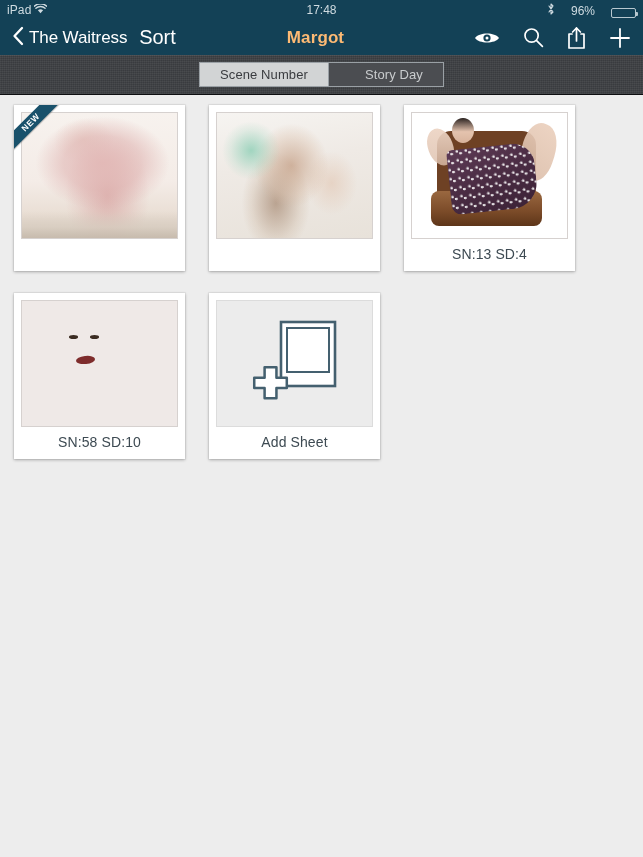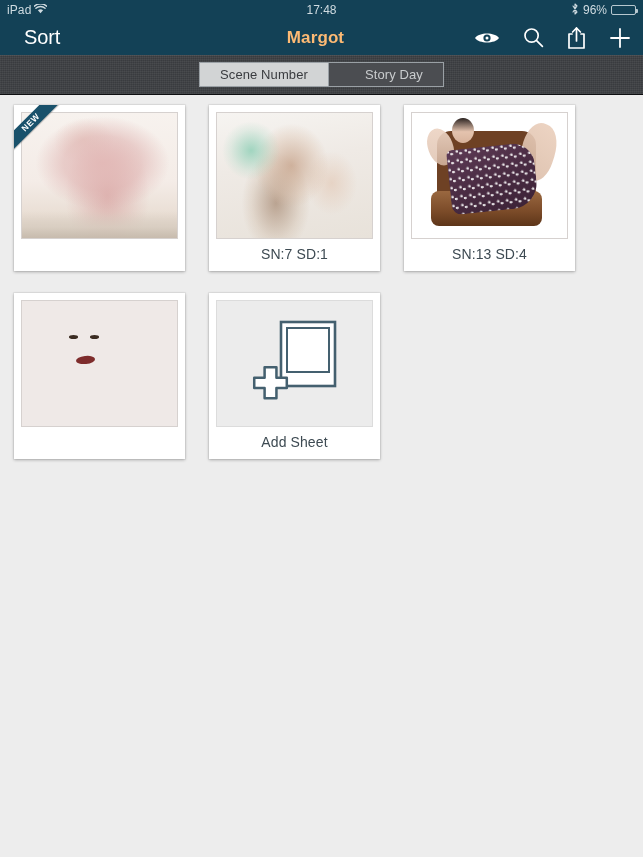--- a/index.html
+++ b/index.html
@@ -38,22 +38,22 @@
     position: absolute;
     left: 0; right: 0;
     text-align: center;
     font-size: 12px;
     color: #cfdbe1;
     pointer-events: none;
   }
   .status-right {
     margin-left: auto;
     display: flex;
-    align-items: center;
-    gap: 4px;
+    align-items: flex-end;
+    gap: 16px;
   }
   .bt-icon { display: block; }
   .battery-pct { font-size: 12px; color: #cfdbe1; }
   .battery {
     width: 25px;
     height: 10px;
     border: 1px solid #b8c8d0;
     border-radius: 2px;
     position: relative;
     padding: 1px;
@@ -381,20 +381,28 @@
     </span>
     <span class="battery-pct">96%</span>
     <span class="battery">
       <span class="battery-fill" style="width:96%"></span>
     </span>
   </div>
 </div>
 
 <div class="nav-bar">
   <div class="nav-left">
+    <div class="back-button">
+      <span class="chevron-left">
+        <svg width="12" height="20" viewBox="0 0 12 20">
+          <path d="M10 2 L2.5 10 L10 18" stroke="#ffffff" stroke-width="2.3" fill="none" stroke-linecap="round" stroke-linejoin="round"></path>
+        </svg>
+      </span>
+      <span class="back-label">The Waitress</span>
+    </div>
     <span class="sort-button">Sort</span>
   </div>
 
   <div class="nav-title">Margot</div>
 
   <div class="nav-right">
     <span class="nav-icon">
       <svg width="26" height="16" viewBox="0 0 26 16">
         <path d="M1 8 C5 2, 21 2, 25 8 C21 14, 5 14, 1 8 Z" fill="#ffffff"></path>
         <circle cx="13" cy="8" r="3.6" fill="#134156"></circle>
@@ -437,21 +445,20 @@
     </div>
     <div class="card-thumb">
       <div class="thumb-art art-dress"></div>
     </div>
   </div>
 
   <div class="card">
     <div class="card-thumb">
       <div class="thumb-art art-portrait"></div>
     </div>
-    <div class="card-label">SN:7 SD:1</div>
   </div>
 
   <div class="card">
     <div class="card-thumb">
       <div class="thumb-art art-chair">
         <div class="chair-body"></div>
         <div class="chair-seat"></div>
         <div class="limb-a"></div>
         <div class="limb-b"></div>
         <div class="dress-polka"></div>
@@ -462,20 +469,21 @@
   </div>
 
   <div class="card">
     <div class="card-thumb">
       <div class="thumb-art art-fur">
         <div class="eye-l"></div>
         <div class="eye-r"></div>
         <div class="lips"></div>
       </div>
     </div>
+    <div class="card-label">SN:58 SD:10</div>
   </div>
 
   <div class="card">
     <div class="add-thumb">
       <span class="add-icon-wrap">
         <svg width="100" height="92" viewBox="0 0 100 92">
           <rect x="36" y="6" width="54" height="64" fill="#ffffff" stroke="#44606f" stroke-width="2.6"></rect>
           <rect x="42" y="12" width="42" height="44" fill="#ffffff" stroke="#44606f" stroke-width="2"></rect>
           <path d="M18 56 L32 56 L32 42 L48 42 L48 56 L62 56 L62 70 L48 70 L48 84 L32 84 L32 70 L18 70 Z" transform="translate(-10,-2) scale(0.74) translate(8,30)" fill="#ffffff" stroke="#44606f" stroke-width="3.4" stroke-linejoin="round"></path>
         </svg>

